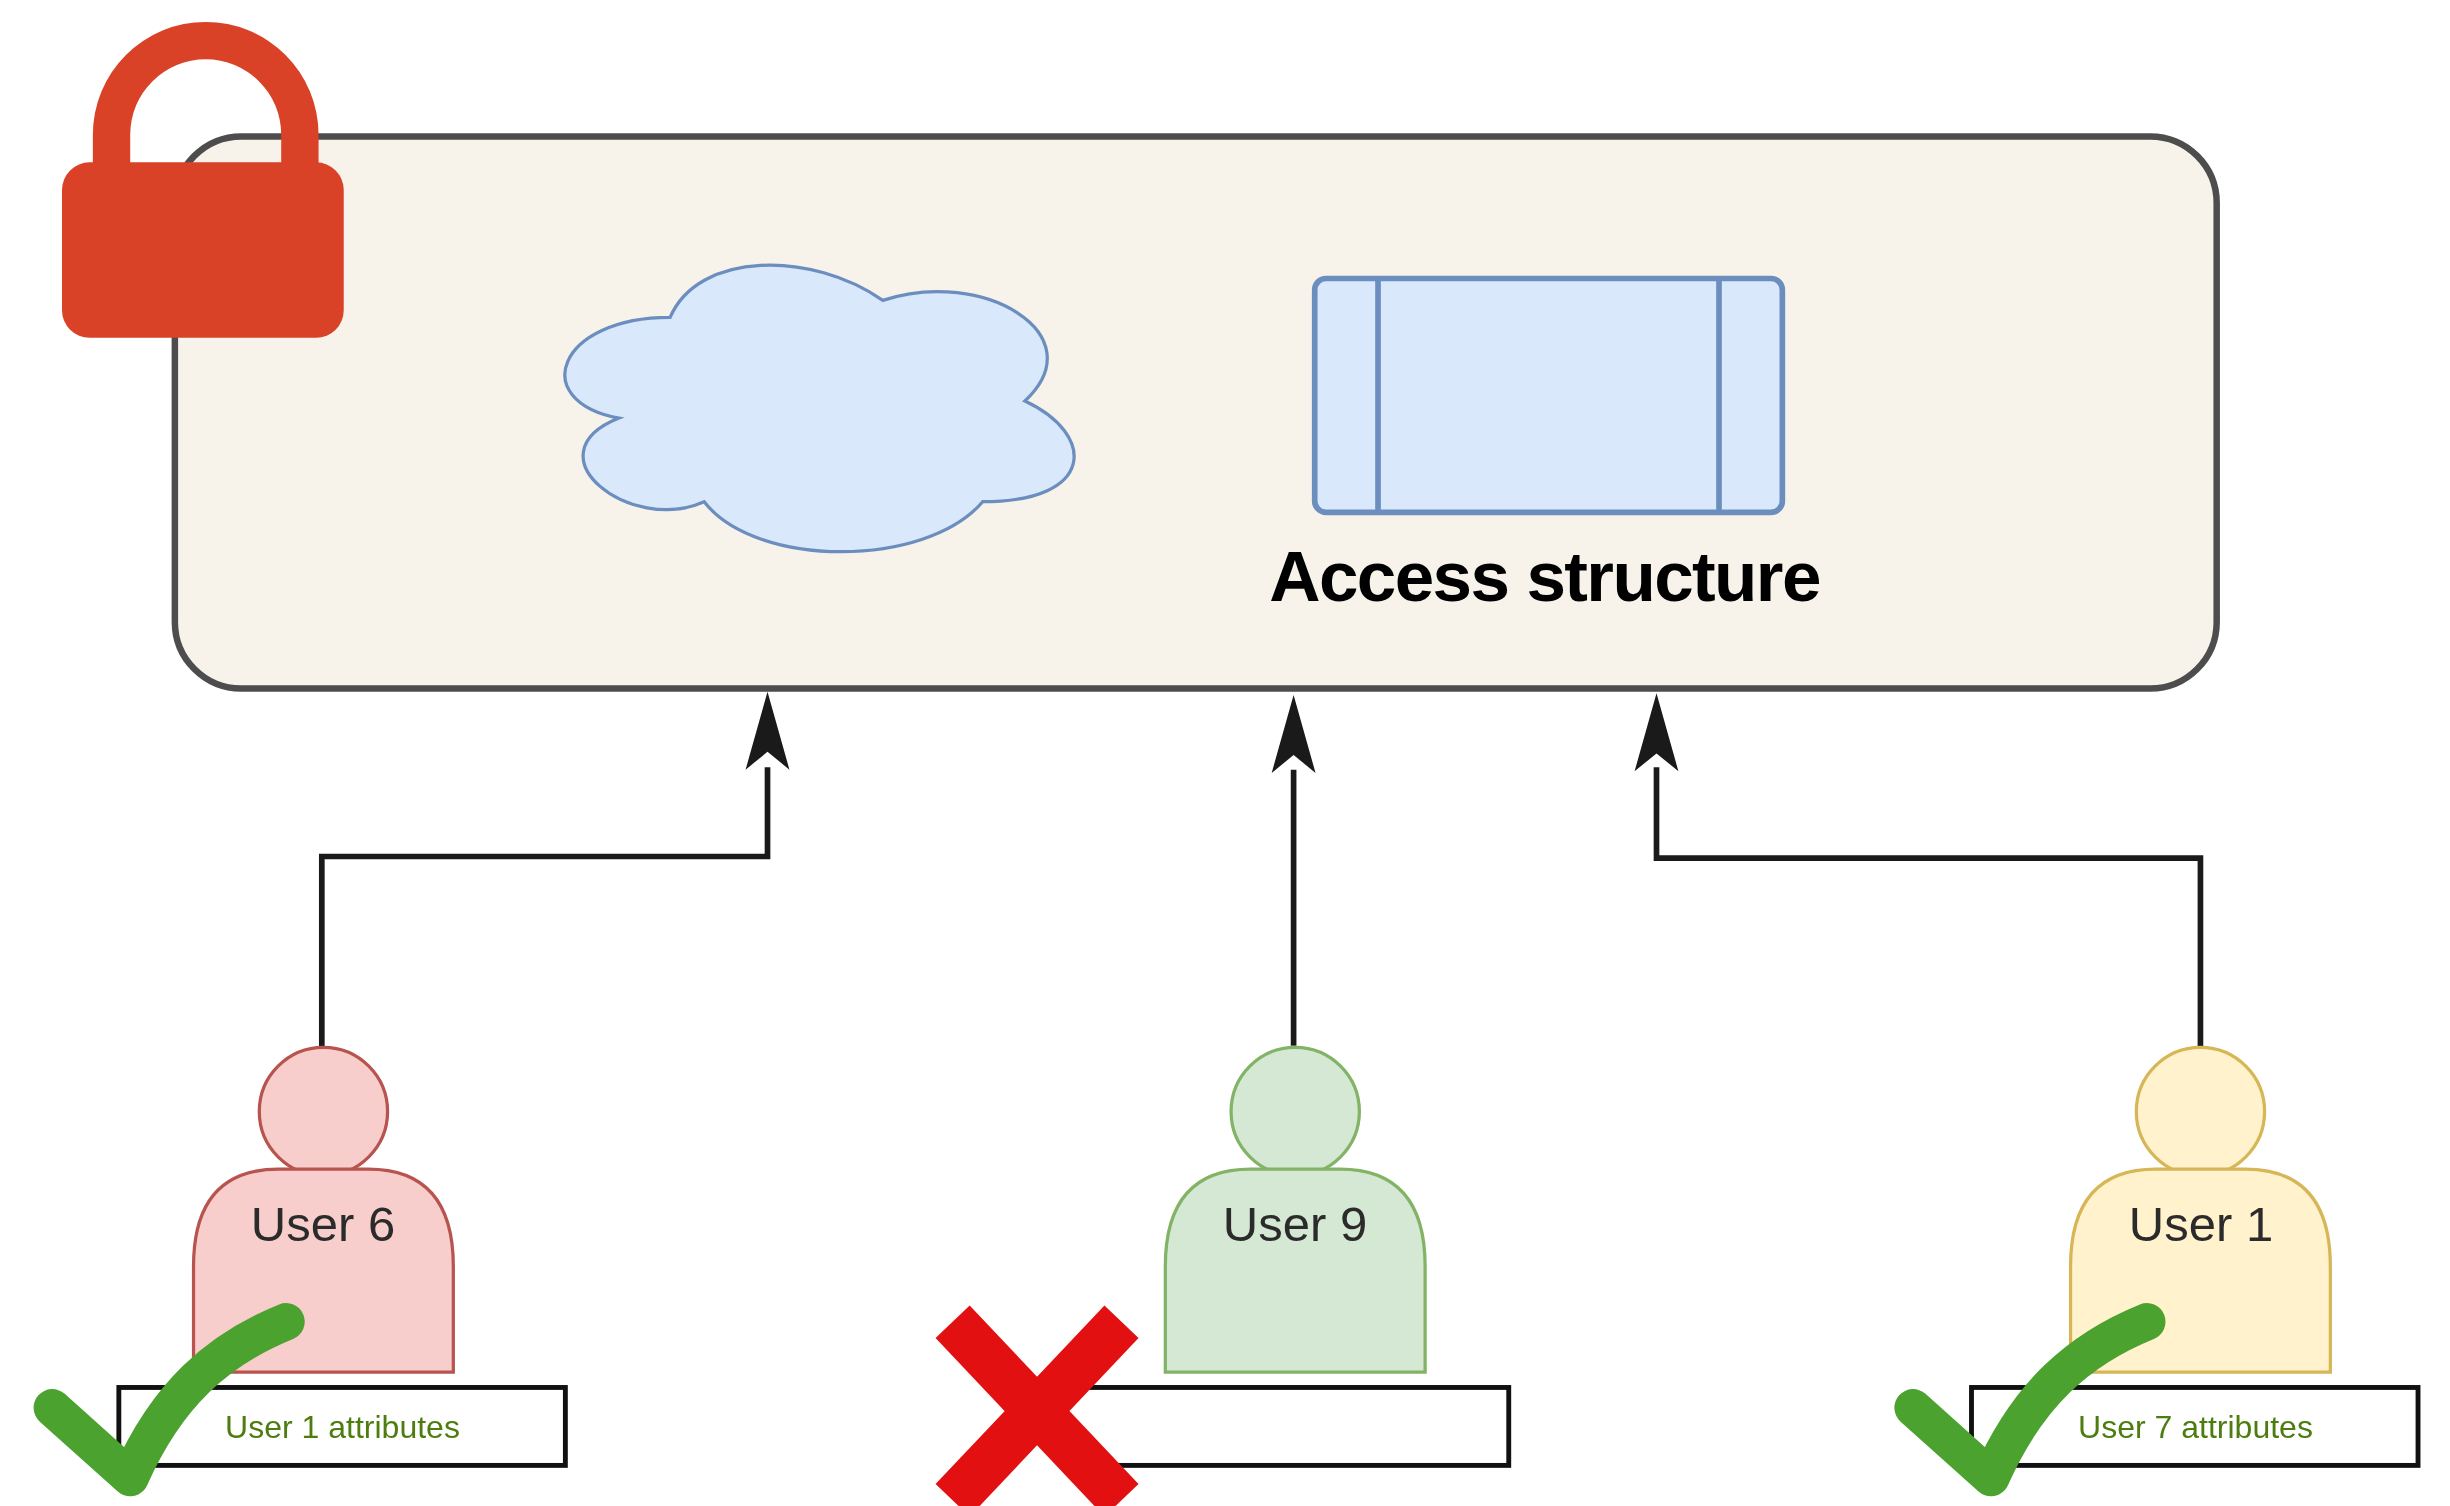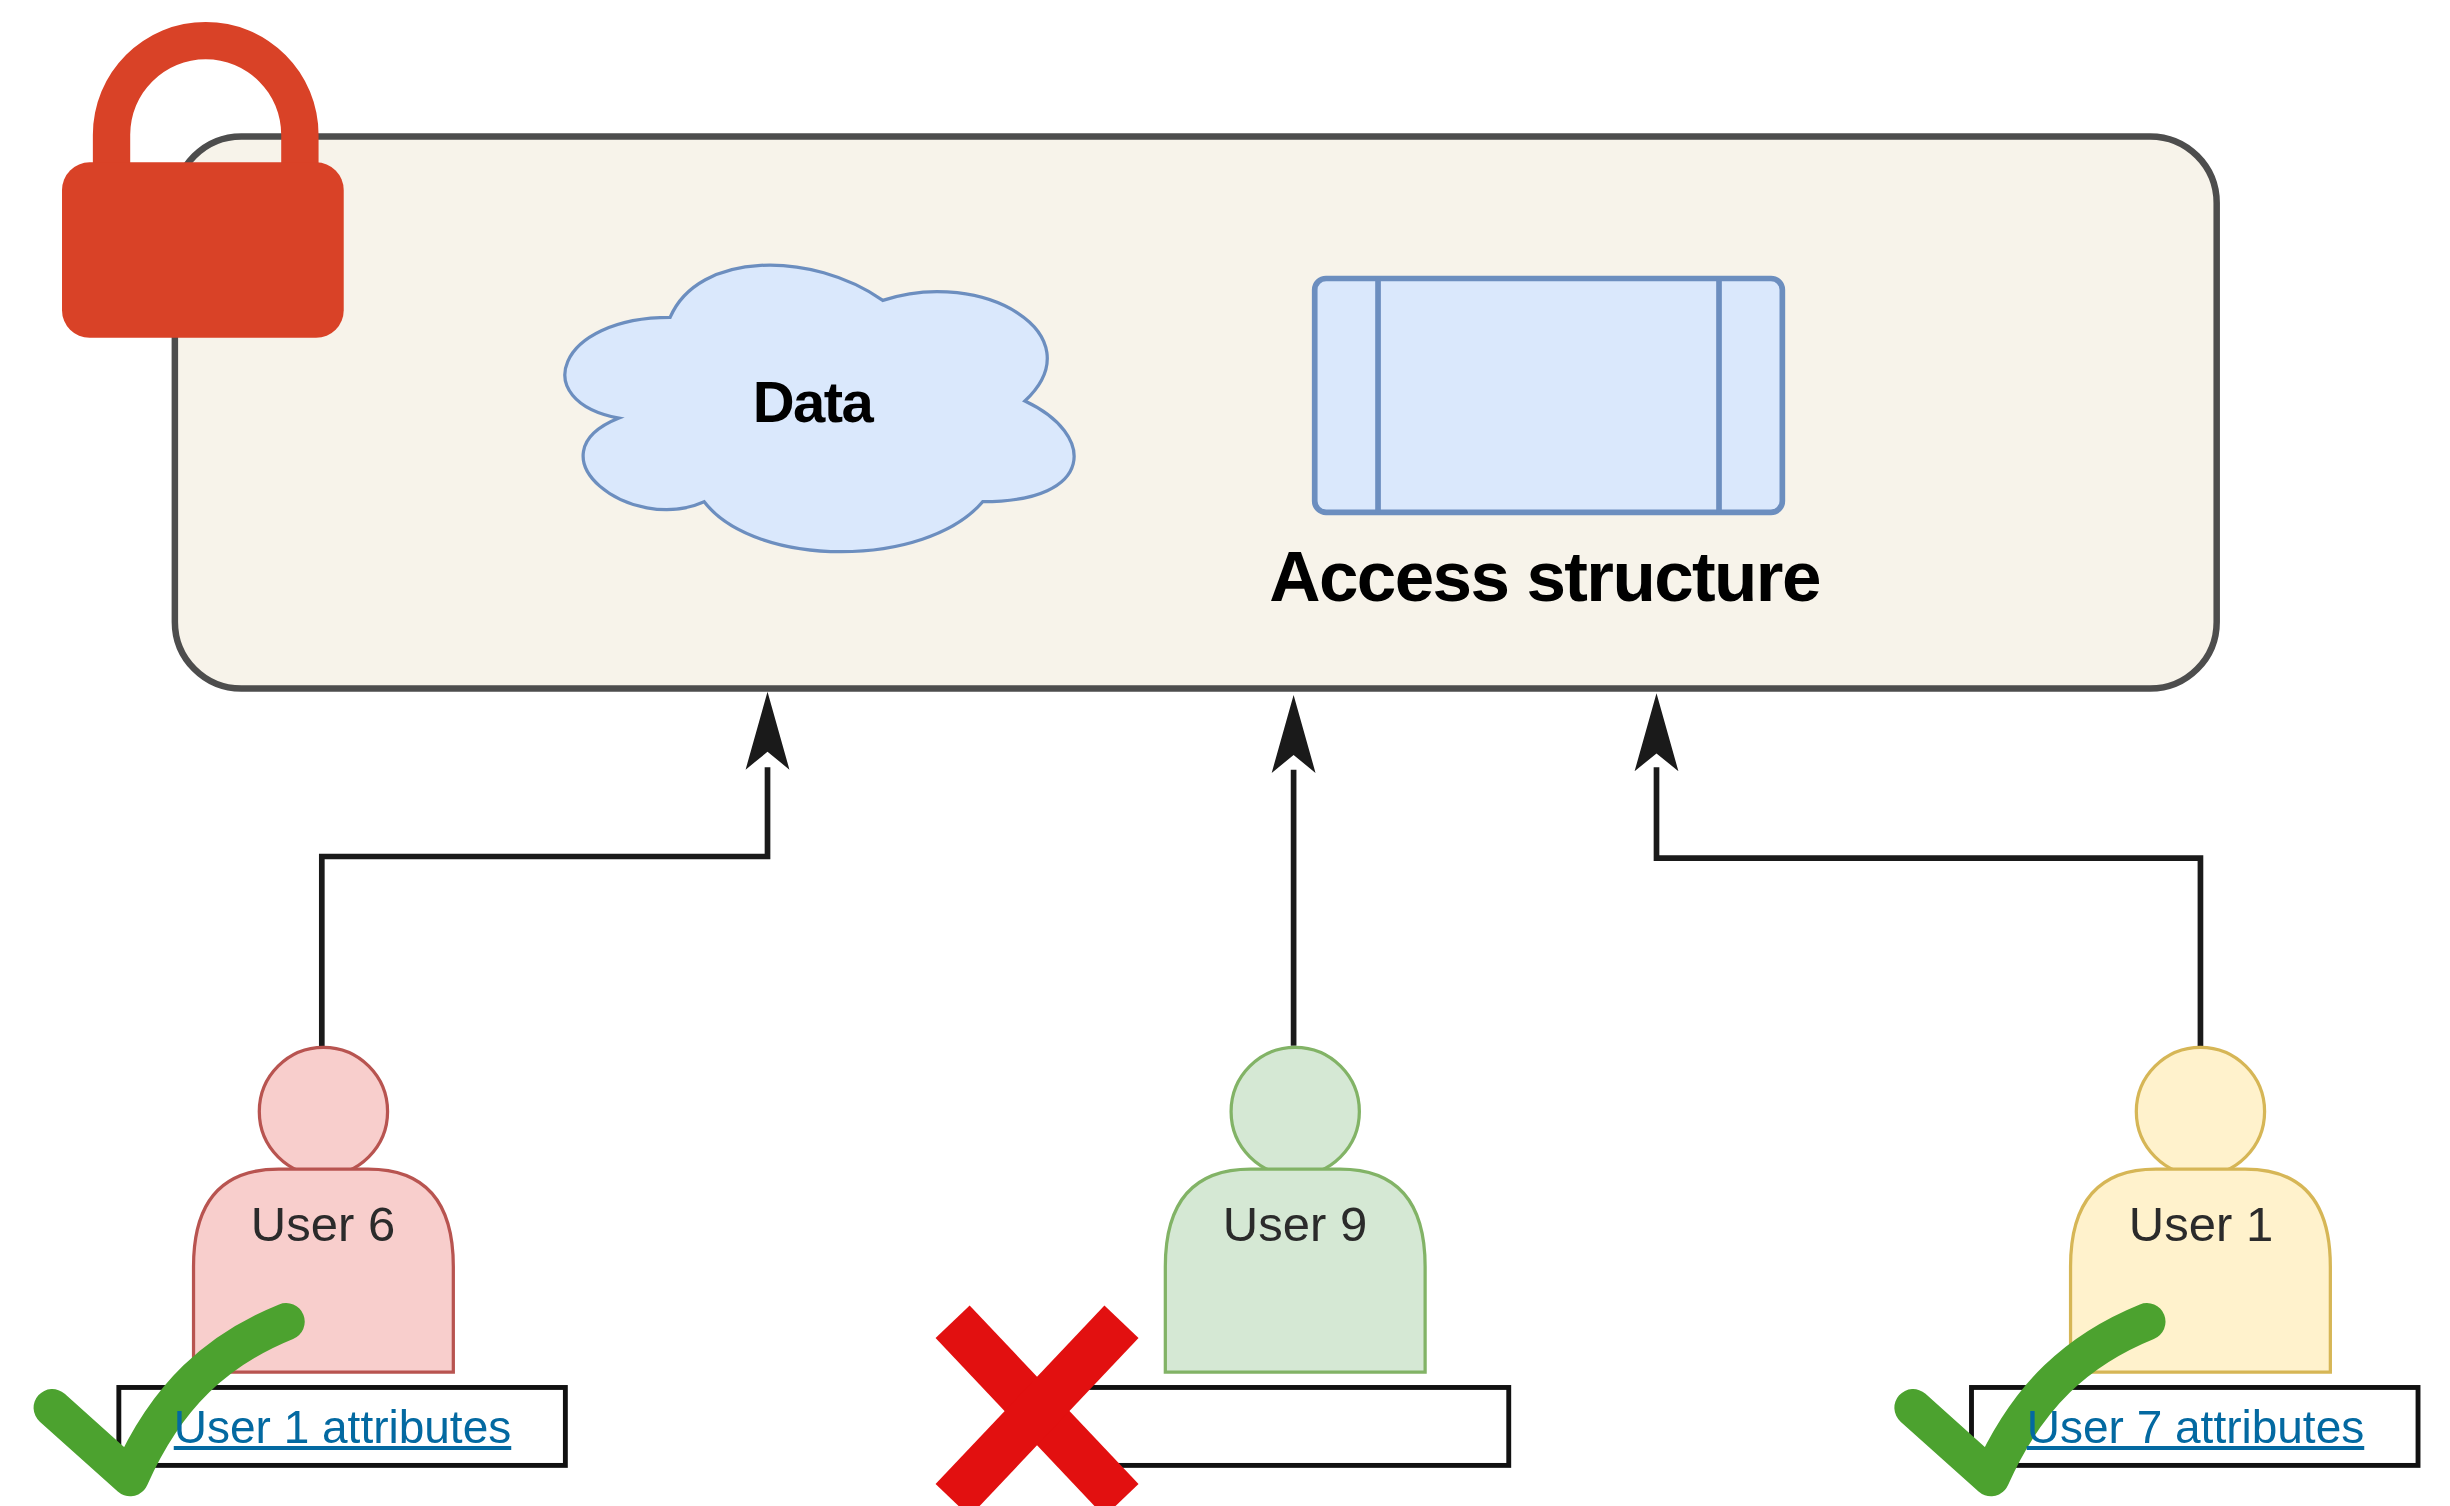--- a/index.html
+++ b/index.html
@@ -18,21 +18,21 @@
     align-items: center;
     justify-content: center;
     color: #1a1a1a;
     white-space: nowrap;
     pointer-events: none;
   }
   .shape-label { font-weight: bold; color: #000000; letter-spacing: -1.6px; }
   .data-label { font-size: 58px; }
   .access-label { font-size: 71px; }
   .user-name { font-size: 49px; color: #2b2b2b; }
-  .attr-text { font-size: 46px; color: #0369a1; text-decoration: underline; }
+  .attr-text { font-size: 32px; color: #4d7c0f; }
 </style>
 </head>
 <body>
 
 <div id="canvas">
 
   <svg id="diagram-svg" width="2450" height="1506" viewBox="0 0 3017 1855">
 
     <rect x="215" y="168" width="2515" height="680" rx="82" ry="82" stroke-width="8" fill="#F7F3EA" stroke="#4D4D4D"></rect>
 
@@ -92,21 +92,20 @@
     <path d="M 64 1734 L 160 1820 C 205 1718 268 1662 352 1628" fill="none" stroke-width="46" stroke-linecap="round" stroke-linejoin="round" stroke="#4CA22F"></path>
 
     <g>
       <polygon points="1152,1648 1194,1608 1402,1828 1360,1868" fill="#E21010"></polygon>
       <polygon points="1360,1608 1402,1648 1194,1868 1152,1828" fill="#E21010"></polygon>
     </g>
 
     <path d="M 2356 1734 L 2452 1820 C 2497 1718 2560 1662 2644 1628" fill="none" stroke-width="46" stroke-linecap="round" stroke-linejoin="round" stroke="#4CA22F"></path>
   </svg>
 
-  <div class="txt shape-label data-label" style="left:650px; top:369px; width:325px; height:65px;">Data</div>
 
   <div class="txt shape-label access-label" style="left:1301px; top:542px; width:487px; height:68px;">Access structure</div>
 
   <div class="txt user-name" style="left:185px; top:1195px; width:276px; height:58px;">User 6</div>
   <div class="txt user-name" style="left:1157px; top:1195px; width:276px; height:58px;">User 9</div>
   <div class="txt user-name" style="left:2063px; top:1195px; width:276px; height:58px;">User 1</div>
 
   <div class="txt attr-text" style="left:119px; top:1388px; width:447px; height:78px;">User 1 attributes</div>
   <div class="txt attr-text" style="left:1972px; top:1388px; width:447px; height:78px;">User 7 attributes</div>
 

